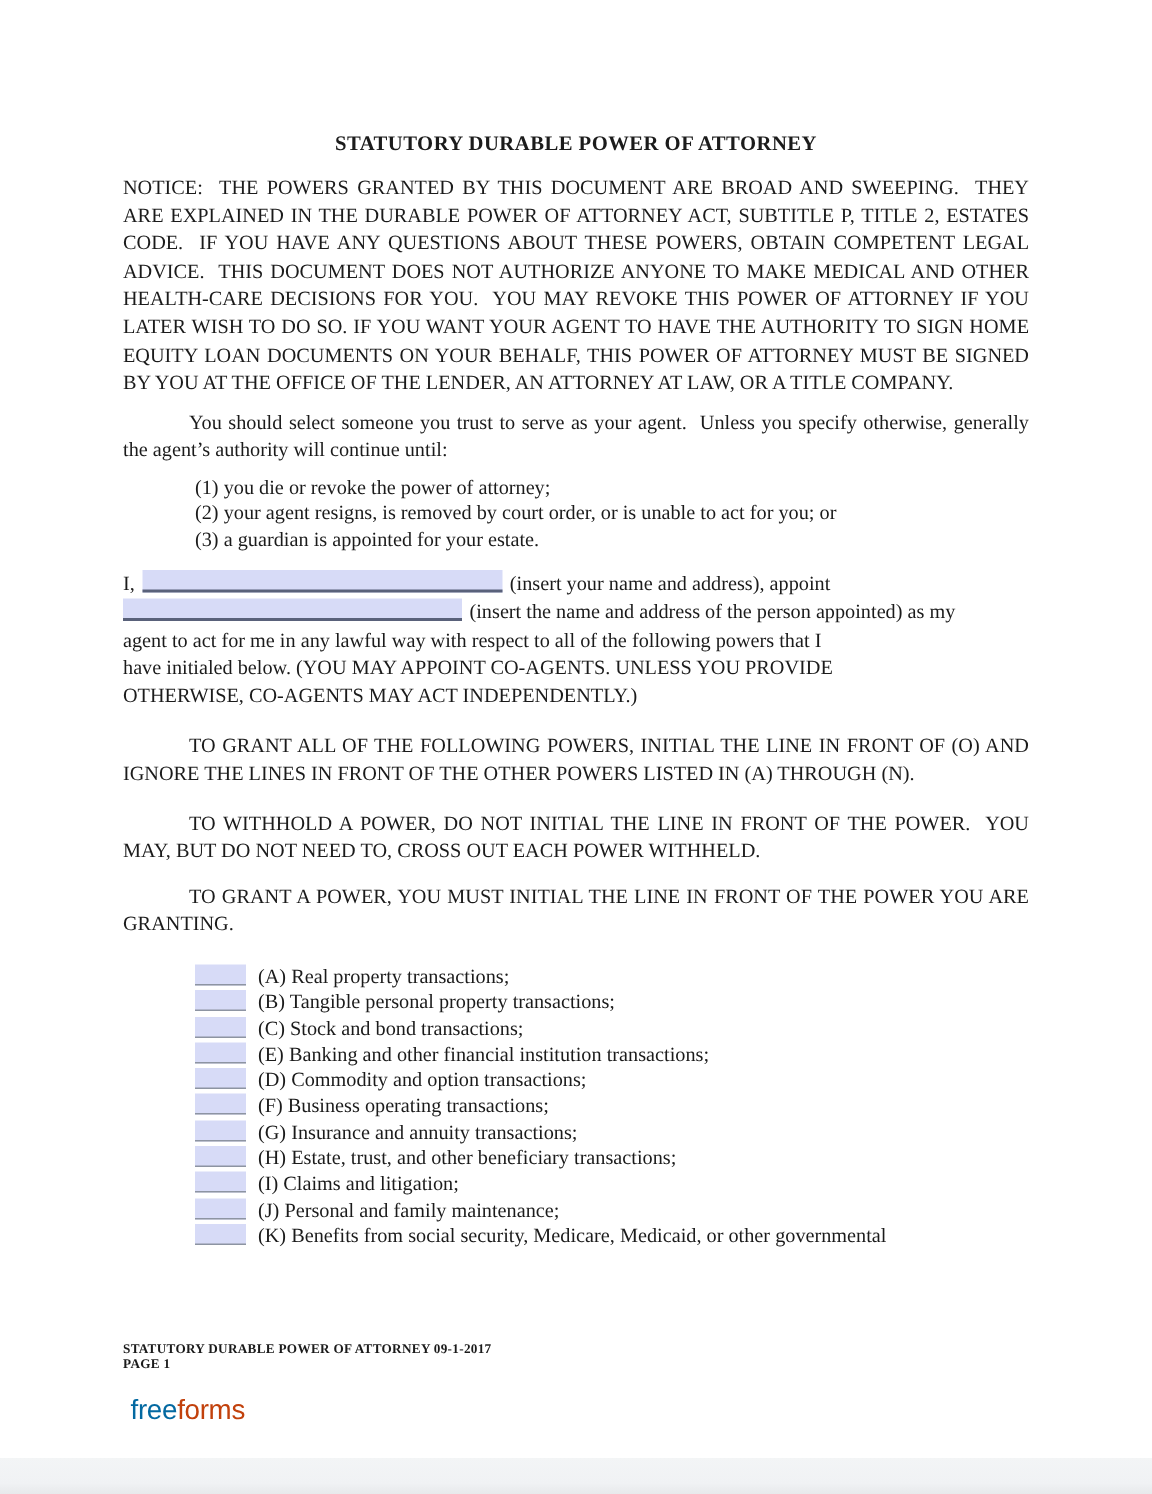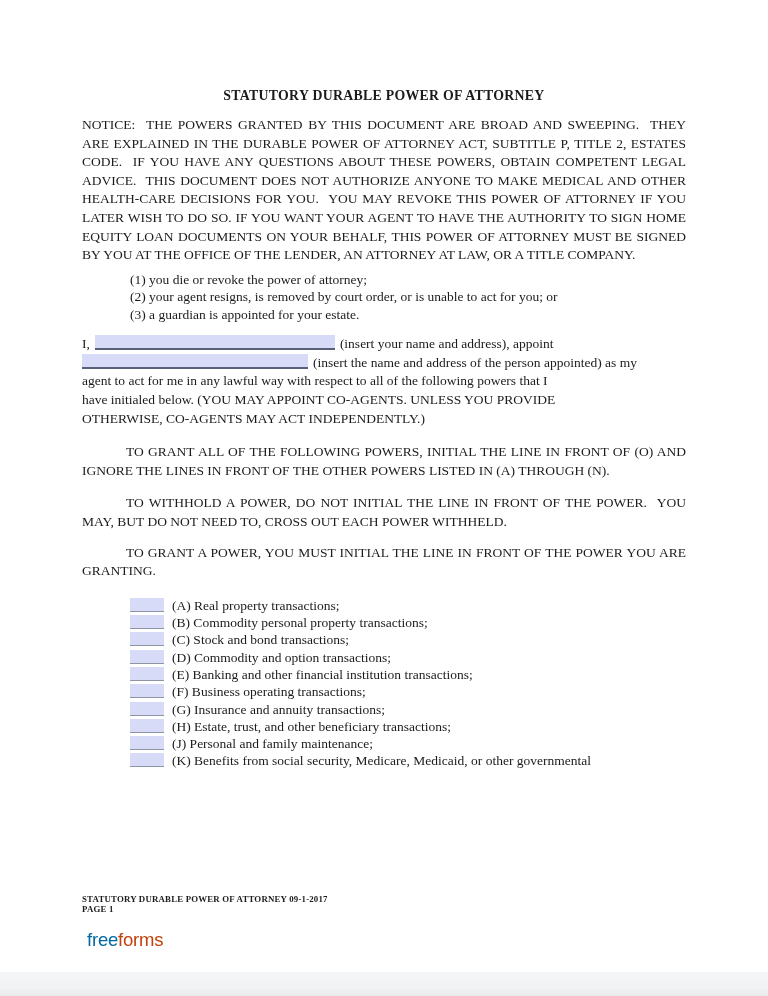--- a/index.html
+++ b/index.html
@@ -94,20 +94,21 @@
 </style>
 </head>
 <body>
 
 <div class="content">
 
   <div class="doc-title">STATUTORY DURABLE POWER OF ATTORNEY</div>
 
   <p class="block justify mt-notice">NOTICE:  THE POWERS GRANTED BY THIS DOCUMENT ARE BROAD AND SWEEPING.  THEY ARE EXPLAINED IN THE DURABLE POWER OF ATTORNEY ACT, SUBTITLE P, TITLE 2, ESTATES CODE.  IF YOU HAVE ANY QUESTIONS ABOUT THESE POWERS, OBTAIN COMPETENT LEGAL ADVICE.  THIS DOCUMENT DOES NOT AUTHORIZE ANYONE TO MAKE MEDICAL AND OTHER HEALTH-CARE DECISIONS FOR YOU.  YOU MAY REVOKE THIS POWER OF ATTORNEY IF YOU LATER WISH TO DO SO. IF YOU WANT YOUR AGENT TO HAVE THE AUTHORITY TO SIGN HOME EQUITY LOAN DOCUMENTS ON YOUR BEHALF, THIS POWER OF ATTORNEY MUST BE SIGNED BY YOU AT THE OFFICE OF THE LENDER, AN ATTORNEY AT LAW, OR A TITLE COMPANY.</p>
 
+  <p class="block justify indent mt-select">You should select someone you trust to serve as your agent.  Unless you specify otherwise, generally the agent’s authority will continue until:</p>
 
   <div class="cond-list mt-cond">
 
       <div class="line">(1) you die or revoke the power of attorney;</div>
 
       <div class="line">(2) your agent resigns, is removed by court order, or is unable to act for you; or</div>
 
       <div class="line">(3) a guardian is appointed for your estate.</div>
     </div>
 
@@ -122,34 +123,35 @@
   <p class="block justify indent mt-grant1">TO GRANT ALL OF THE FOLLOWING POWERS, INITIAL THE LINE IN FRONT OF (O) AND IGNORE THE LINES IN FRONT OF THE OTHER POWERS LISTED IN (A) THROUGH (N).</p>
 
   <p class="block justify indent mt-withhold">TO WITHHOLD A POWER, DO NOT INITIAL THE LINE IN FRONT OF THE POWER.  YOU MAY, BUT DO NOT NEED TO, CROSS OUT EACH POWER WITHHELD.</p>
 
   <p class="block justify indent mt-grant2">TO GRANT A POWER, YOU MUST INITIAL THE LINE IN FRONT OF THE POWER YOU ARE GRANTING.</p>
 
   <div class="powers-list mt-powers">
 
       <div class="power-row"><span class="initial-field"></span><span>(A) Real property transactions;</span></div>
 
-      <div class="power-row"><span class="initial-field"></span><span>(B) Commodity personal property transactions;</span></div>
+      <div class="power-row"><span class="initial-field"></span><span>(B) Tangible personal property transactions;</span></div>
 
       <div class="power-row"><span class="initial-field"></span><span>(C) Stock and bond transactions;</span></div>
 
+      <div class="power-row"><span class="initial-field"></span><span>(E) Banking and other financial institution transactions;</span></div>
+
       <div class="power-row"><span class="initial-field"></span><span>(D) Commodity and option transactions;</span></div>
-
-      <div class="power-row"><span class="initial-field"></span><span>(E) Banking and other financial institution transactions;</span></div>
 
       <div class="power-row"><span class="initial-field"></span><span>(F) Business operating transactions;</span></div>
 
       <div class="power-row"><span class="initial-field"></span><span>(G) Insurance and annuity transactions;</span></div>
 
       <div class="power-row"><span class="initial-field"></span><span>(H) Estate, trust, and other beneficiary transactions;</span></div>
 
+      <div class="power-row"><span class="initial-field"></span><span>(I) Claims and litigation;</span></div>
 
       <div class="power-row"><span class="initial-field"></span><span>(J) Personal and family maintenance;</span></div>
 
       <div class="power-row"><span class="initial-field"></span><span>(K) Benefits from social security, Medicare, Medicaid, or other governmental</span></div>
     </div>
 
 </div>
 
 <div class="doc-footer">
   <span>STATUTORY DURABLE POWER OF ATTORNEY 09-1-2017</span>

